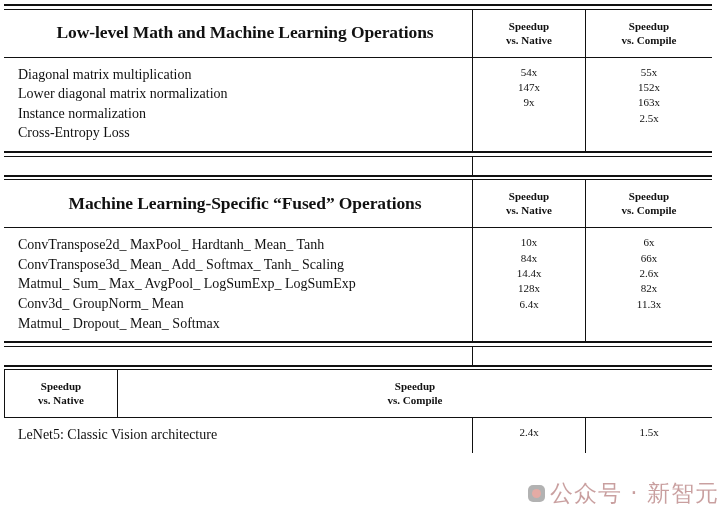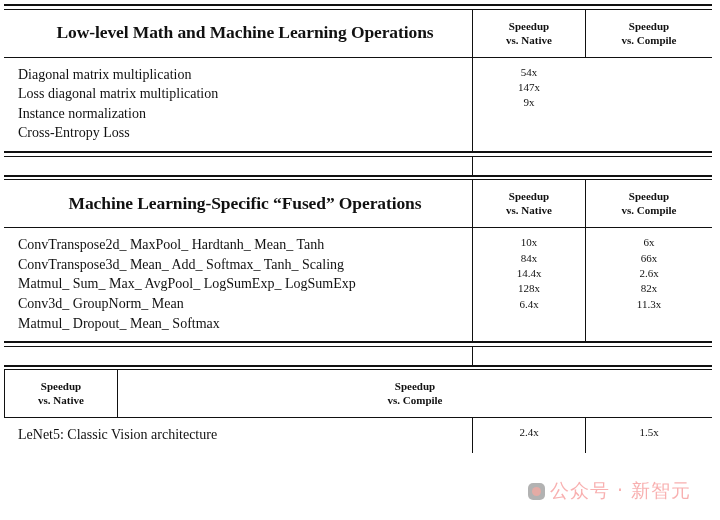--- a/index.html
+++ b/index.html
@@ -163,22 +163,22 @@
     position: absolute;
     left: 4px;
     top: 4px;
     width: 9px;
     height: 9px;
     border-radius: 50%;
     background: #c0392b;
   }
   .wm-text {
     font-family: "DejaVu Sans", "Liberation Sans", sans-serif;
-    font-size: 19px;
-    color: #ef4444;
+    font-size: 23px;
+    color: #7f1d1d;
     white-space: nowrap;
     letter-spacing: 1px;
   }
 </style>
 </head>
 <body>
 
 <div id="table-root">
   <div class="table-inner">
 
@@ -197,28 +197,34 @@
           <span class="head-line2">Speedup</span>
           <span class="head-line2">vs. Compile</span>
         </div>
       </div>
 
       <div class="rule-thin"></div>
 
       <div class="srow body-band">
         <div class="c-label">
           <span class="data-line">Diagonal matrix multiplication</span>
-          <span class="data-line">Loss diagonal matrix multiplication</span>
+          <span class="data-line">Lower diagonal matrix normalization</span>
           <span class="data-line">Instance normalization</span>
           <span class="data-line">Cross-Entropy Loss</span>
         </div>
         <div class="c-num">
           <span class="data-line">54x</span>
           <span class="data-line">147x</span>
           <span class="data-line">9x</span>
+        </div>
+        <div class="c-num2">
+          <span class="data-line">55x</span>
+          <span class="data-line">152x</span>
+          <span class="data-line">163x</span>
+          <span class="data-line">2.5x</span>
         </div>
       </div>
     </div>
 
     <div class="rule-thick"></div>
 
     <div class="spacer">
       <div class="spacer-band">
         <div class="sp-left"></div>
         <div class="sp-mid"></div>

